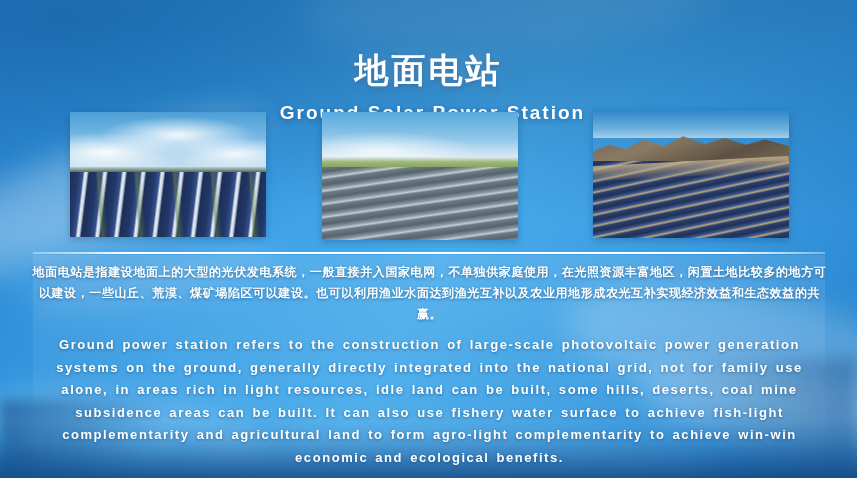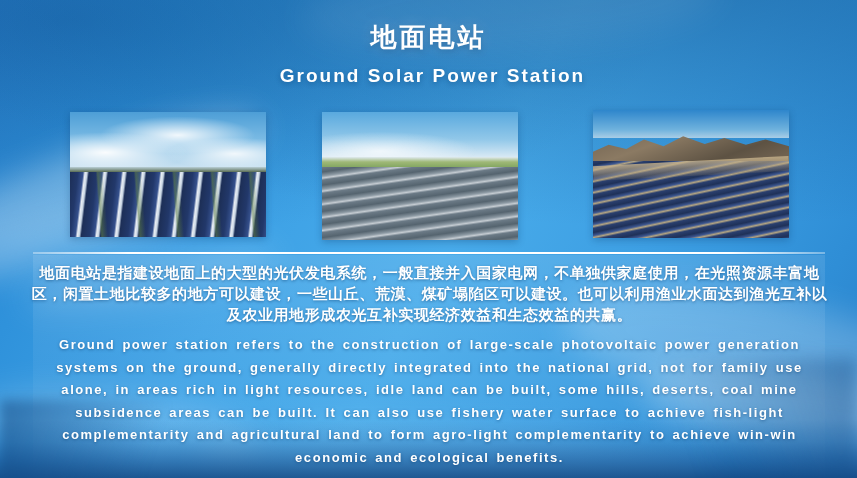--- a/index.html
+++ b/index.html
@@ -92,26 +92,27 @@
   }
 
   
   .header {
     position: absolute;
     left: 0; right: 0;
     top: 22px;
     text-align: center;
   }
   .title-cn {
-    font-size: 26px;
+    font-size: 34px;
     font-weight: 700;
     color: #ffffff;
     letter-spacing: 3px;
     line-height: 1.18;
     text-shadow: 0 2px 6px rgba(10,60,110,0.45), 0 0 14px rgba(255,255,255,0.25);
+    margin-top: 28px;
   }
   .title-en {
     margin-top: 12px;
     font-size: 19px;
     font-weight: 700;
     color: #ffffff;
     letter-spacing: 2.0px;
     text-shadow: 0 2px 5px rgba(10,60,110,0.42);
     padding-left: 8px;
   }
@@ -213,21 +214,21 @@
 
   
   .copy {
     position: absolute;
     left: 30px;
     right: 28px;
     top: 262px;
   }
   .para-cn {
     color: #ffffff;
-    font-size: 15px;
+    font-size: 12px;
     font-weight: 700;
     line-height: 21px;
     letter-spacing: 0.6px;
     text-align: center;
     text-shadow: 0 1px 3px rgba(12,62,112,0.55);
     margin: 0 0 9px 0;
   }
   .para-en {
     color: #ffffff;
     font-size: 13px;

